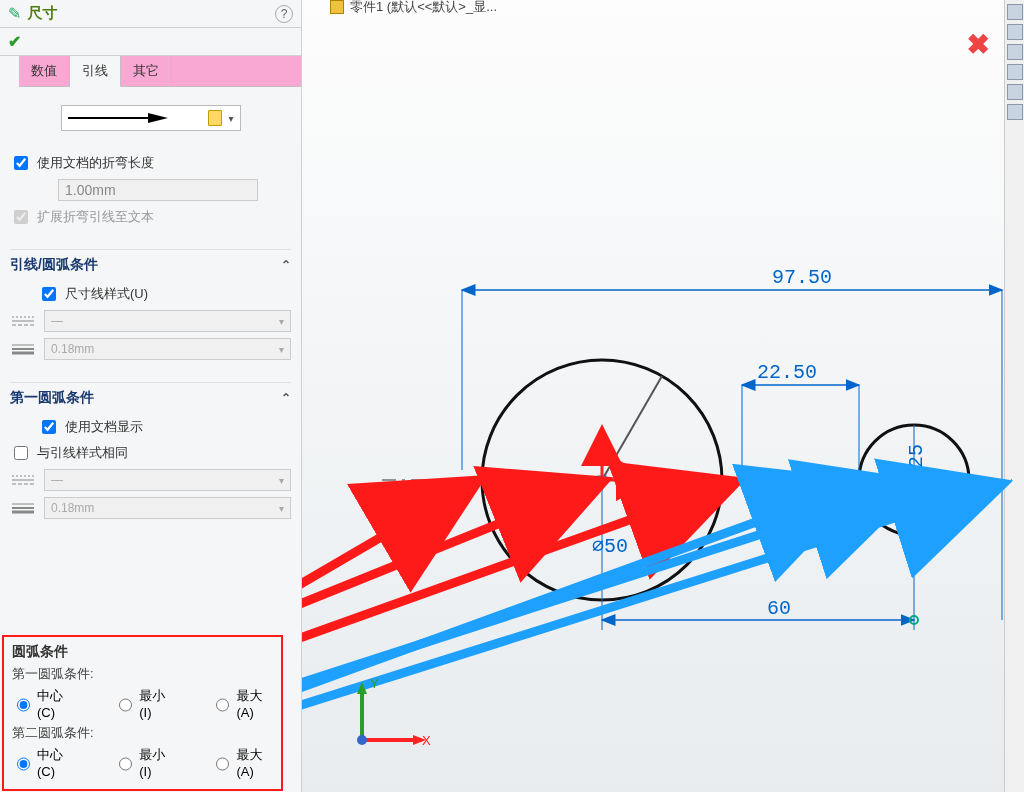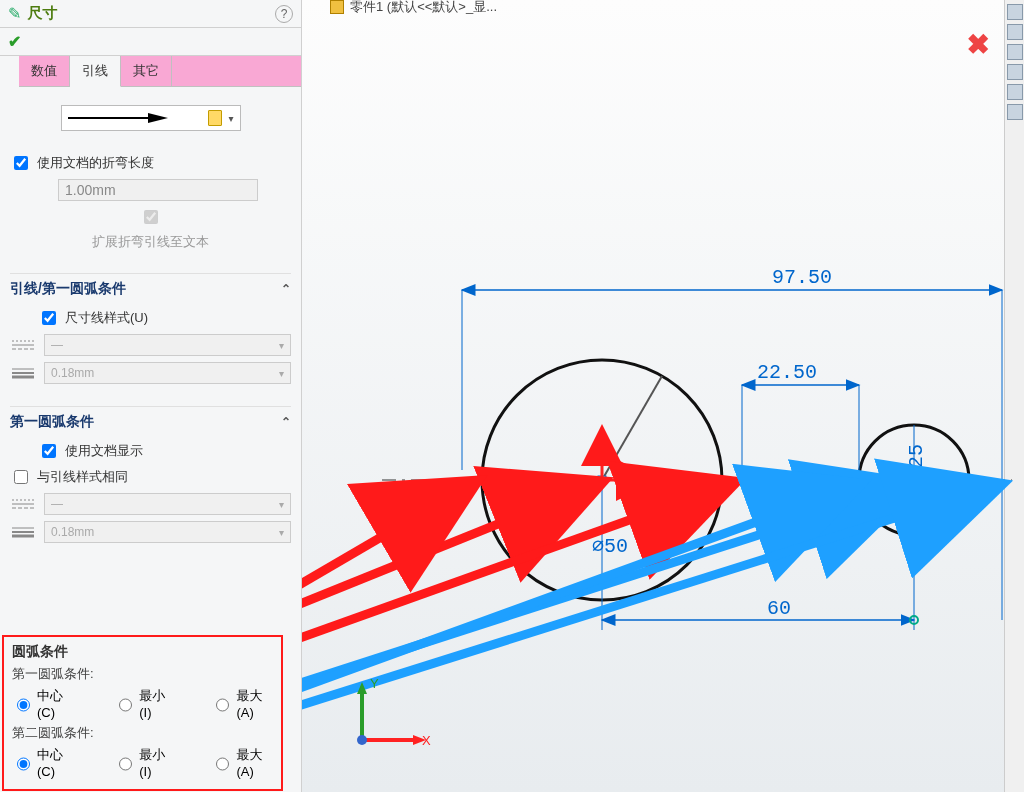--- a/index.html
+++ b/index.html
@@ -16,21 +16,21 @@
   .section { padding: 8px 10px; font-size: 13px; color: #333; }
   .arrow-select { display: flex; align-items: center; justify-content: center; padding: 18px 0 8px; }
   .arrow-box { width: 180px; height: 26px; border: 1px solid #bbb; background: #fff; display: flex; align-items: center; padding: 0 6px; position: relative; }
   .arrow-box svg { width: 100px; height: 14px; }
   .arrow-box .doc-icon { margin-left: auto; width: 14px; height: 16px; background: #ffd966; border: 1px solid #c39c00; border-radius: 1px; }
   .arrow-box .dd { margin-left: 6px; font-size: 10px; color: #555; }
   .chk { display: flex; align-items: center; gap: 6px; margin: 6px 0; }
   .chk input { width: 14px; height: 14px; }
   .indent { padding-left: 48px; }
   .num-field { width: 200px; height: 22px; border: 1px solid #ccc; background: #f0f0f0; color: #888; padding: 0 6px; font-size: 14px; display: flex; align-items: center; }
-  .grey { color: #999; flex-direction: column; }
+  .grey { color: #999; }
   .sec-head { font-size: 14px; font-weight: 600; color: #1a3a6e; display: flex; align-items: center; justify-content: space-between; padding: 6px 0 4px; border-top: 1px solid #e0e0e0; }
   .sec-head .caret { font-size: 12px; color: #555; }
   .line-row { display: flex; align-items: center; gap: 8px; margin: 6px 0; }
   .line-icon { width: 26px; height: 18px; display: flex; align-items: center; justify-content: center; }
   .line-icon svg { width: 22px; height: 14px; }
   .line-select { flex: 1; height: 22px; border: 1px solid #ccc; background: #f0f0f0; display: flex; align-items: center; justify-content: space-between; padding: 0 6px; font-size: 12px; color: #aaa; }
   .line-select .dd { font-size: 10px; }
   .arc-box { position: absolute; left: 2px; right: 18px; top: 635px; border: 2px solid #ff1a1a; padding: 6px 8px 10px; background: #f5f6f7; }
   .arc-box .title { font-size: 14px; font-weight: 600; color: #333; }
   .arc-label { font-size: 13px; color: #404040; margin-top: 4px; }
@@ -86,21 +86,21 @@
       </div>
     </div>
     <label class="chk grey">
       <input type="checkbox" checked="" disabled="" style="">
       <span>扩展折弯引线至文本</span>
     </label>
   </div>
 
   <div class="section">
     <div class="sec-head">
-      <span>引线/第一圆弧条件</span>
+      <span>引线/圆弧条件</span>
       <span class="caret">⌃</span>
     </div>
     <label class="chk" style="padding-left:28px;">
       <input type="checkbox" checked="" style="">
       <span>尺寸线样式(U)</span>
     </label>
     <div class="line-row">
       <span class="line-icon">
         <svg viewBox="0 0 22 14">
             <line x1="0" y1="3" x2="22" y2="3" stroke="#888" stroke-dasharray="2 2"></line>

